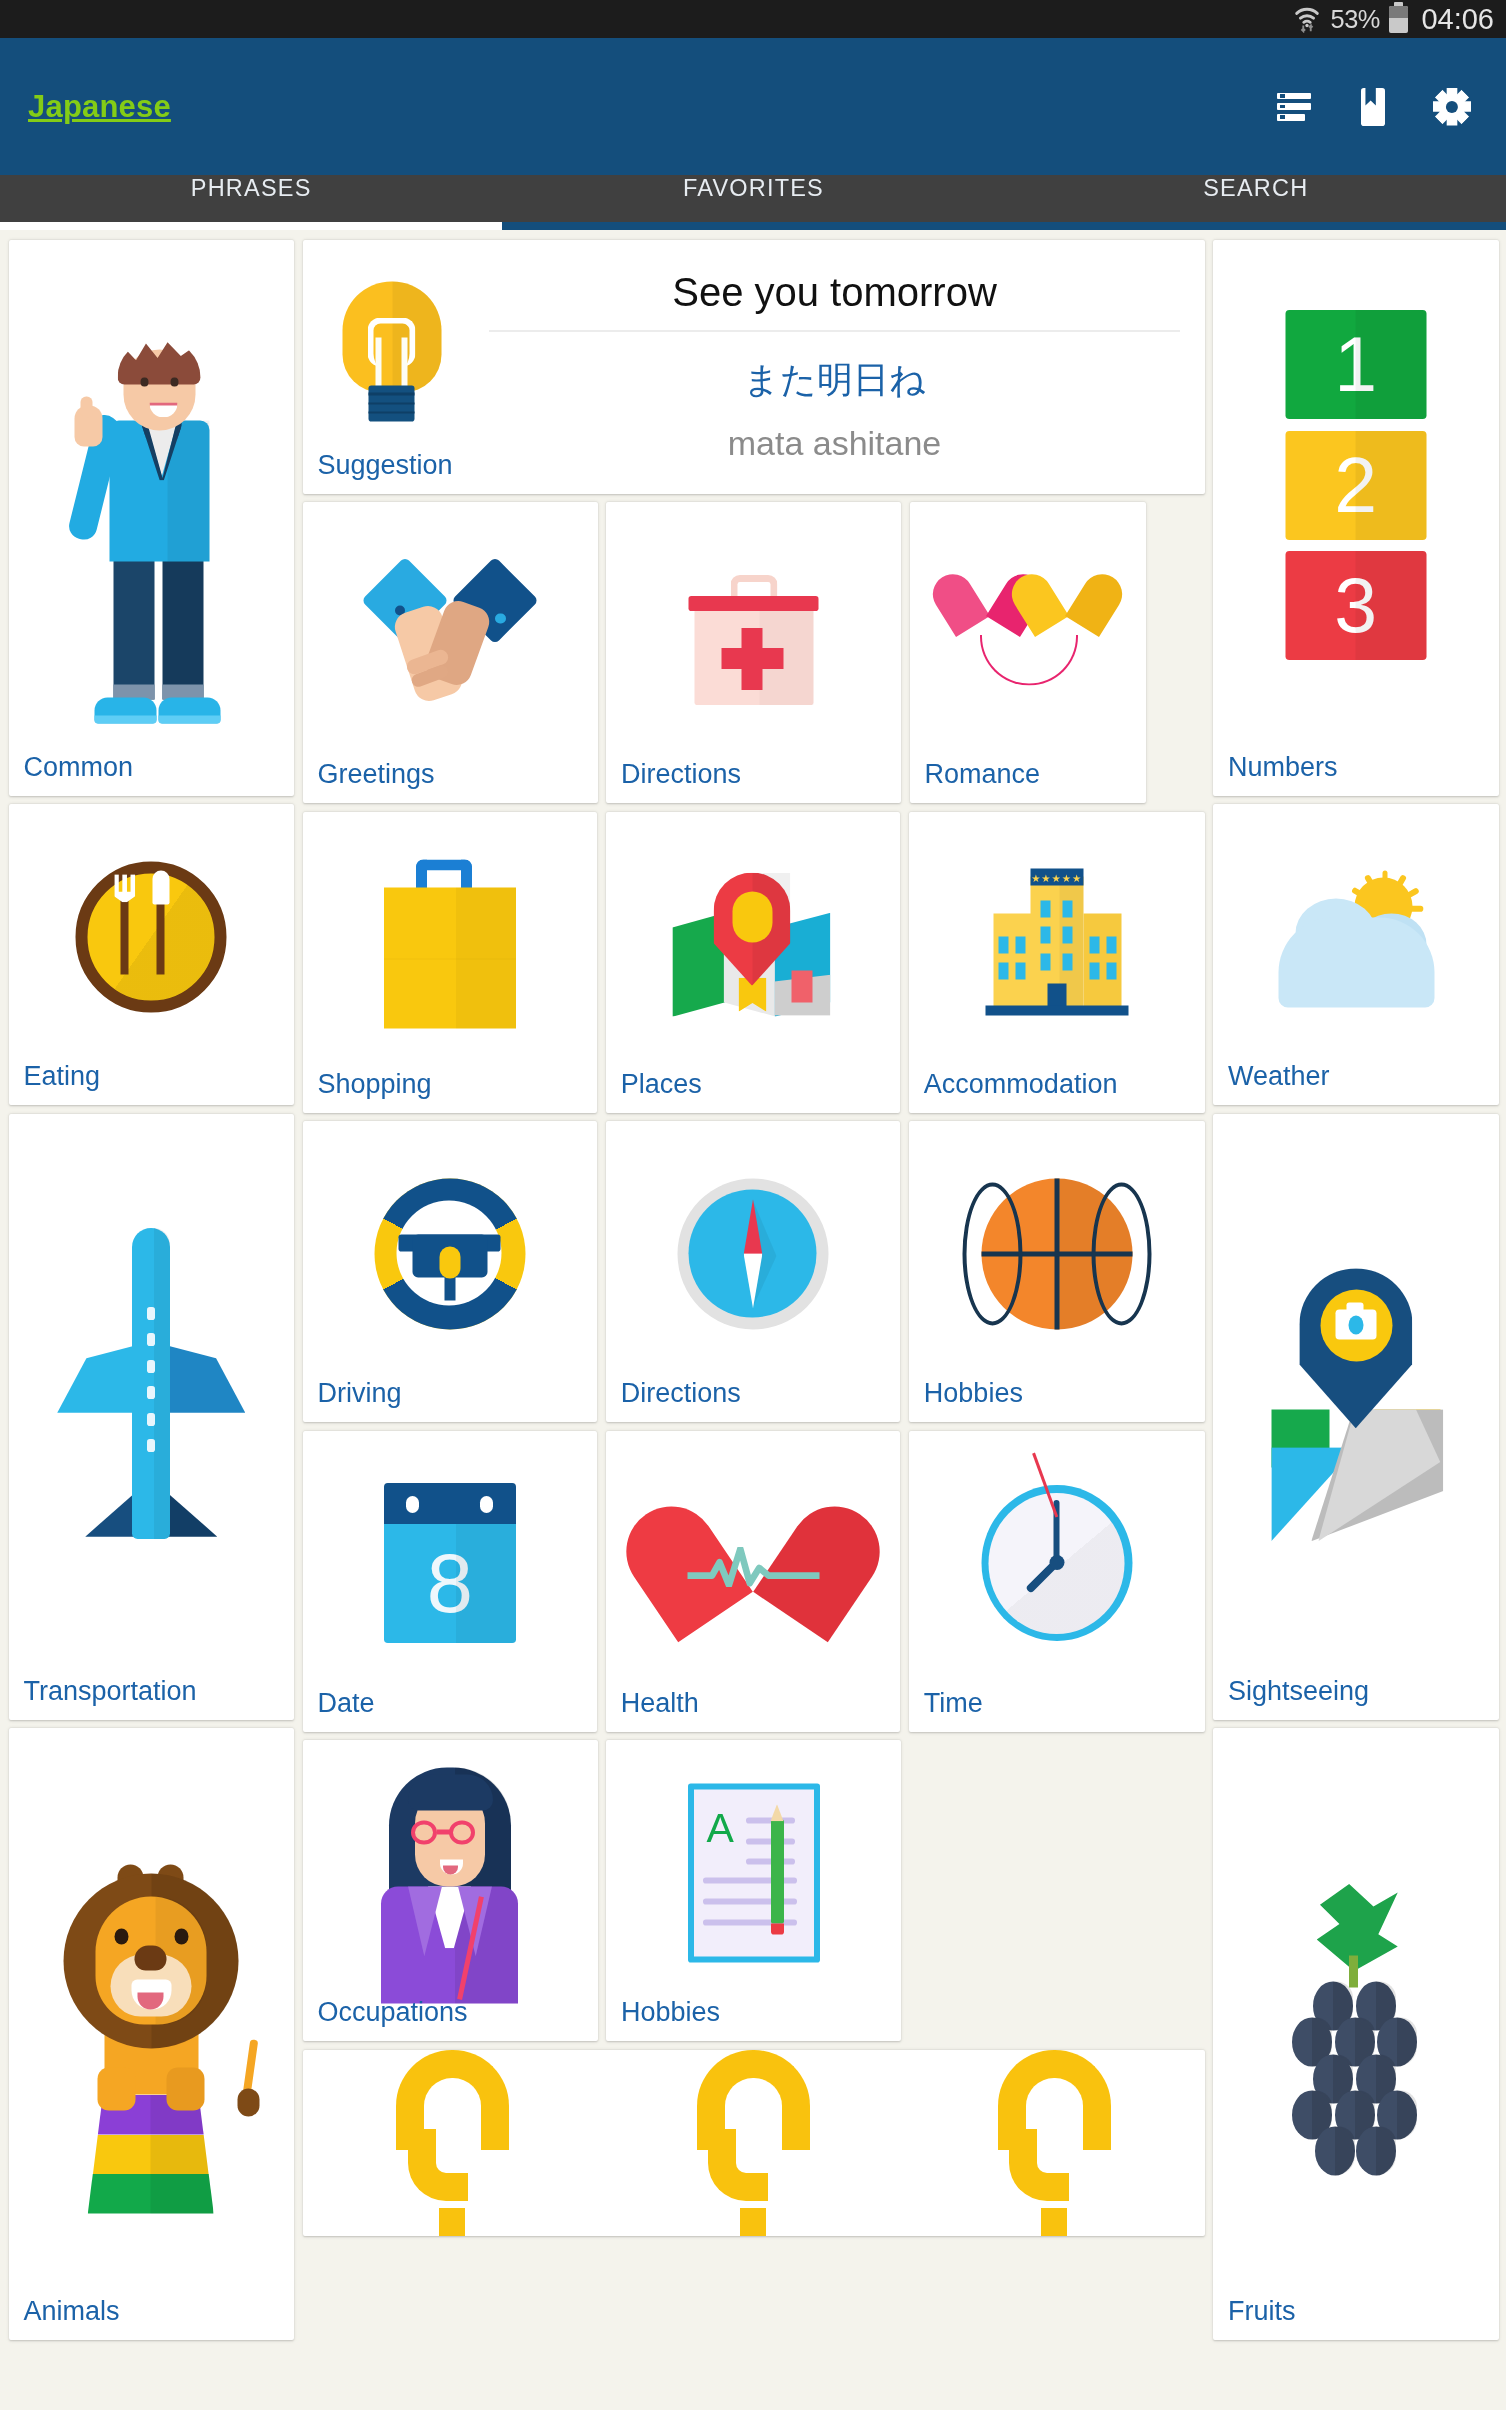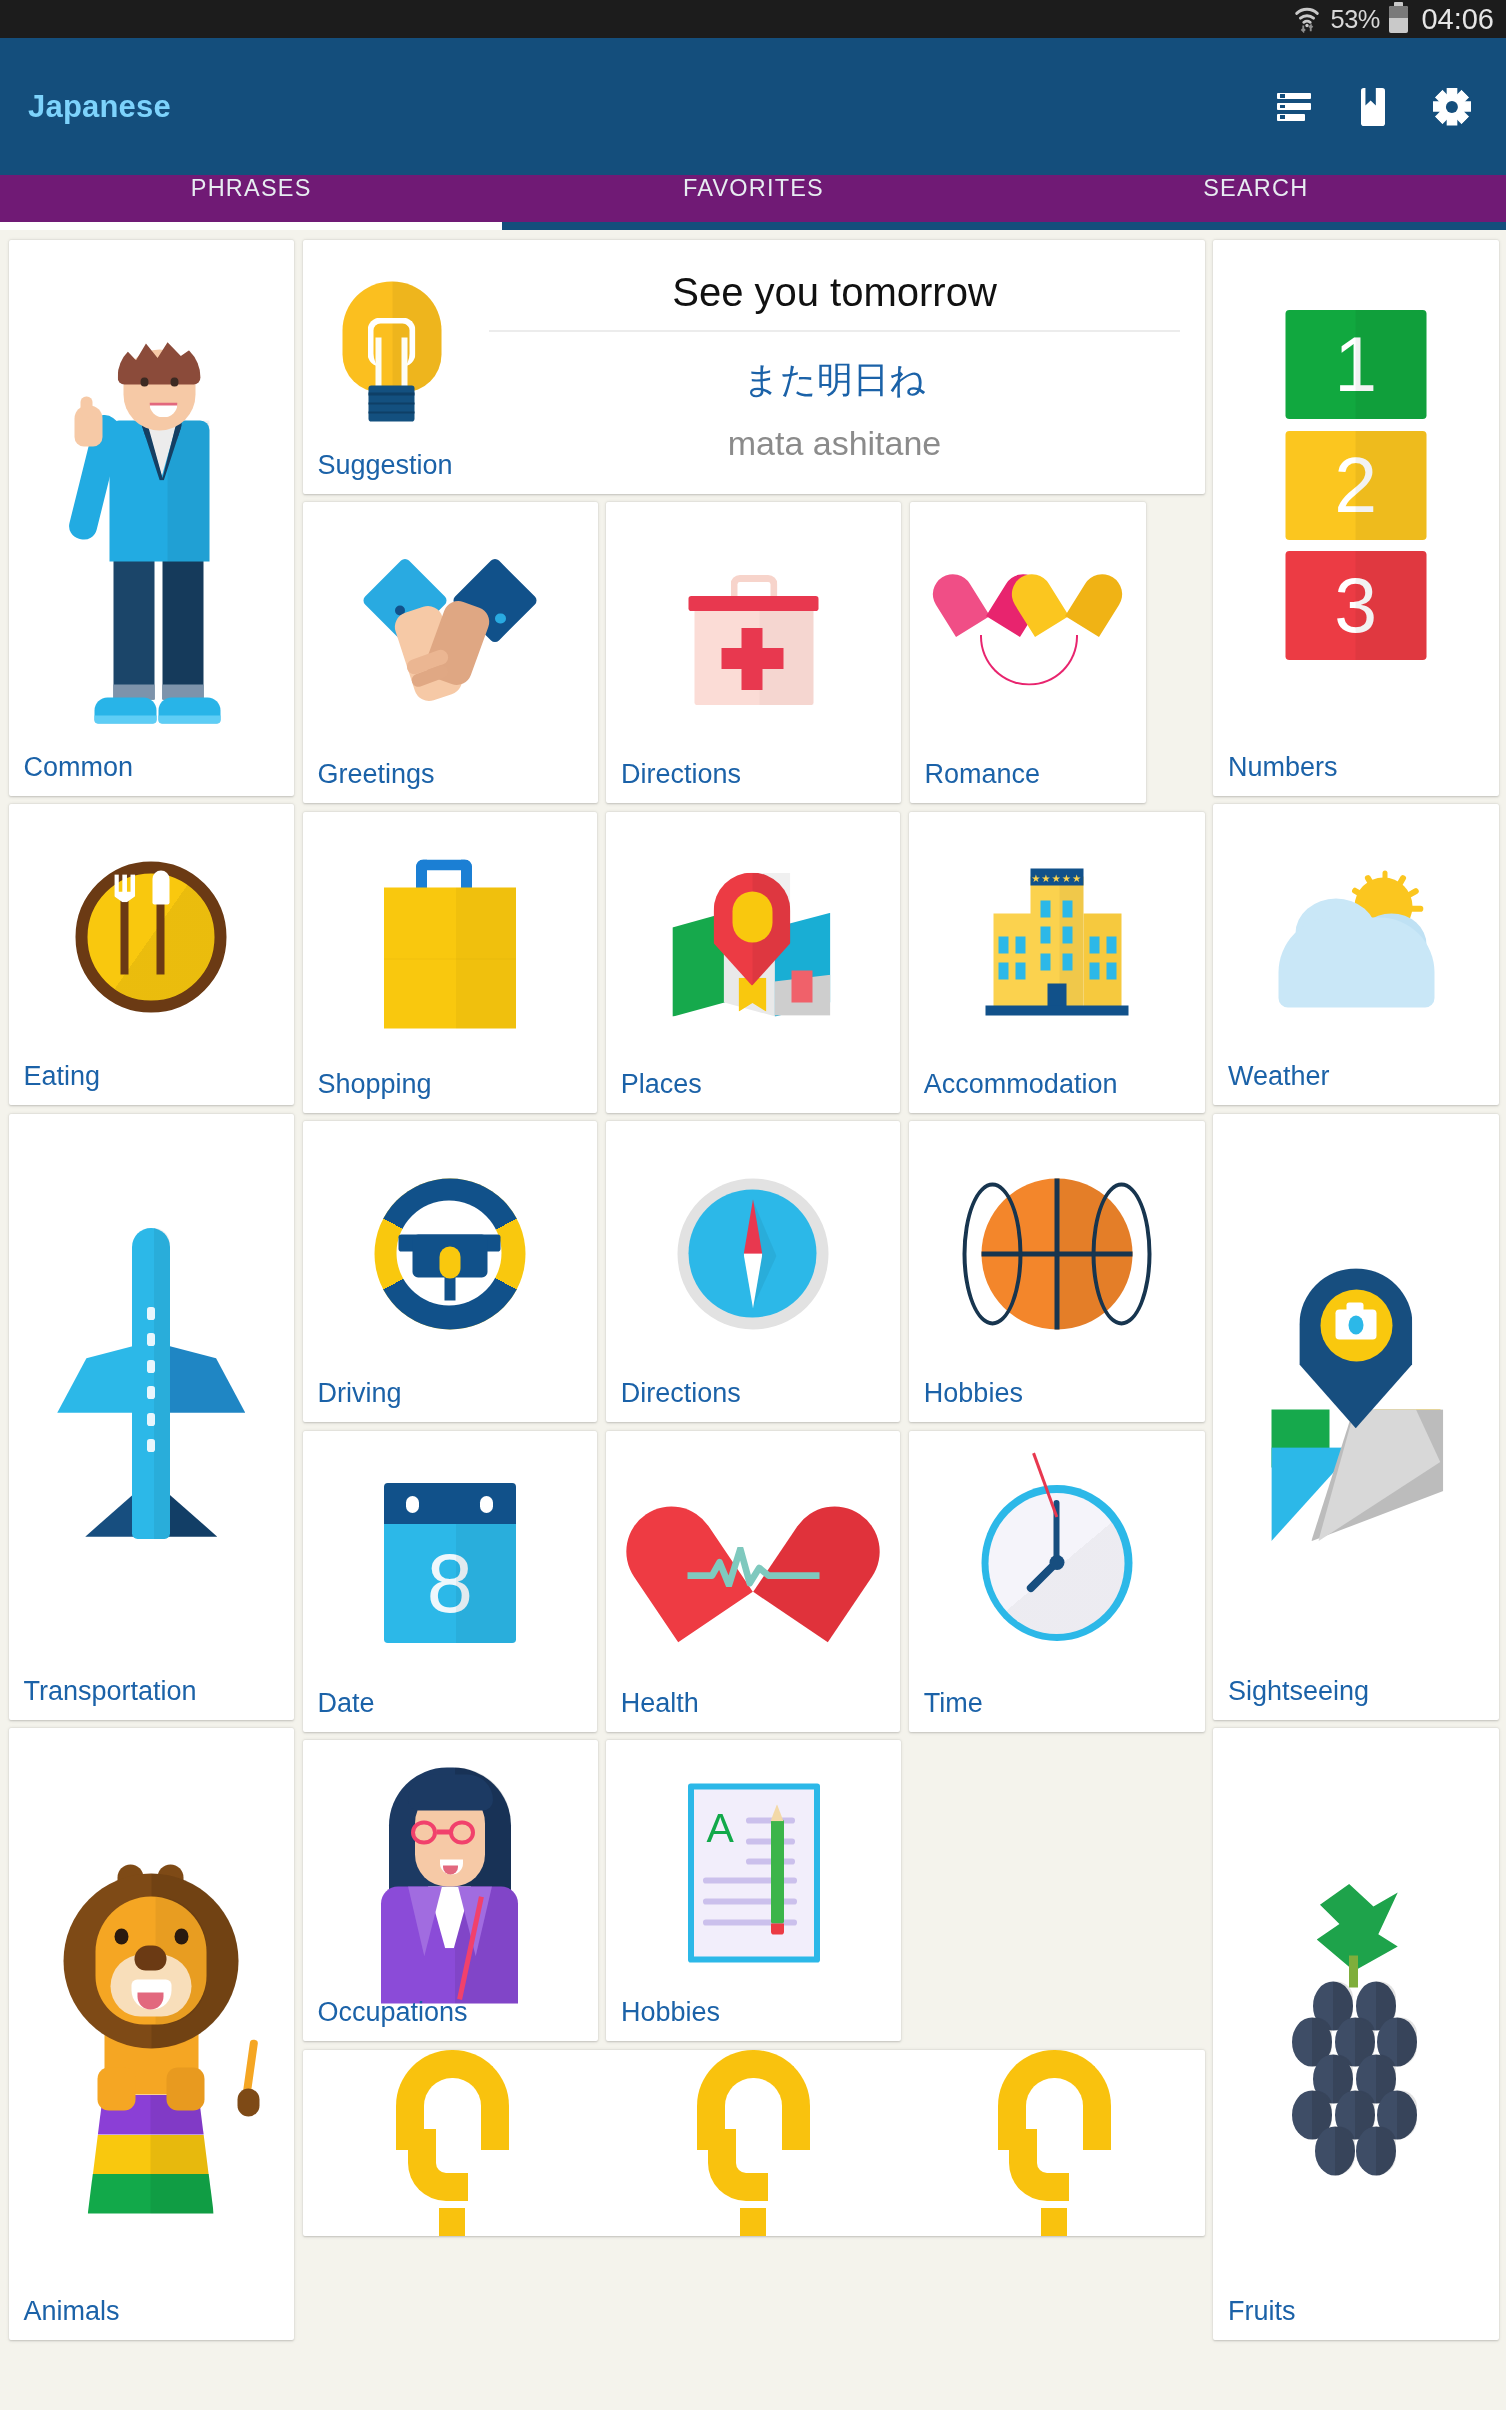--- a/index.html
+++ b/index.html
@@ -29,21 +29,21 @@
   }
   .sb-batt .fill { position:absolute; left:0; top:0; width:100%; height:47%; background:#7a7a7a; border-radius:1.9px 1.9px 0 0;}
   .sb-time { color:#e6e6e6; font-size:29px; letter-spacing:0px; padding-left:3.8px;}
 
   
   .appbar {
     background:#144E7C; width:100%; height:137px;
     display:flex; align-items:center; padding:0 26px 0 28px;
     position:relative;
   }
-  .app-title { color:#7dd3fc; font-size:31px; font-weight:bold; letter-spacing:0.2px;}
+  .app-title { color:#84cc16; font-size:31px; font-weight:bold; letter-spacing:0.2px;text-decoration:underline;}
   .appbar-actions { margin-left:auto; display:flex; align-items:center; gap:36px; padding-right:7.5px;}
   .act-btn { width:43px; height:43px; display:flex; align-items:center; justify-content:center; cursor:pointer;}
 
   
   .ic-list { width:34px; height:28px; display:flex; flex-direction:column; justify-content:space-between;}
   .ic-list i { display:block; height:6.6px; background:#fff; border-radius:0.9px; position:relative;}
   .ic-list i:nth-child(1){ width:34px;}
   .ic-list i:nth-child(2){ width:34px;}
   .ic-list i:nth-child(3){ width:28px;}
   .ic-list i::after { content:""; position:absolute; left:2.8px; top:1.4px; width:5.6px; height:3.8px; background:#144E7C;}
@@ -72,21 +72,21 @@
   .ic-gear .ring{
     position:absolute; left:50%; top:50%; width:26px; height:26px; border-radius:50%;
     transform:translate(-50%,-50%); background:#fff;
   }
   .ic-gear .hole{
     position:absolute; left:50%; top:50%; width:12.2px; height:12.2px; border-radius:50%;
     transform:translate(-50%,-50%); background:#144E7C; z-index:3;
   }
 
   
-  .tabs { background:#701a75; width:100%; height:47px; display:flex; position:relative;justify-content:center;}
+  .tabs { background:#404040; width:100%; height:47px; display:flex; position:relative;justify-content:center;}
   .tab {
     flex:1; display:flex; align-items:flex-start; justify-content:center;
     color:#e7ecf1; font-size:23.5px; letter-spacing:1.2px; cursor:pointer;
   }
   .tabs-underline { width:100%; height:7.5px; background:#144E7C; display:flex;}
   .tabs-underline .seg{ flex:1; height:100%;}
   .tabs-underline .seg.active{ background:#ffffff;}
 
   
   .content{

